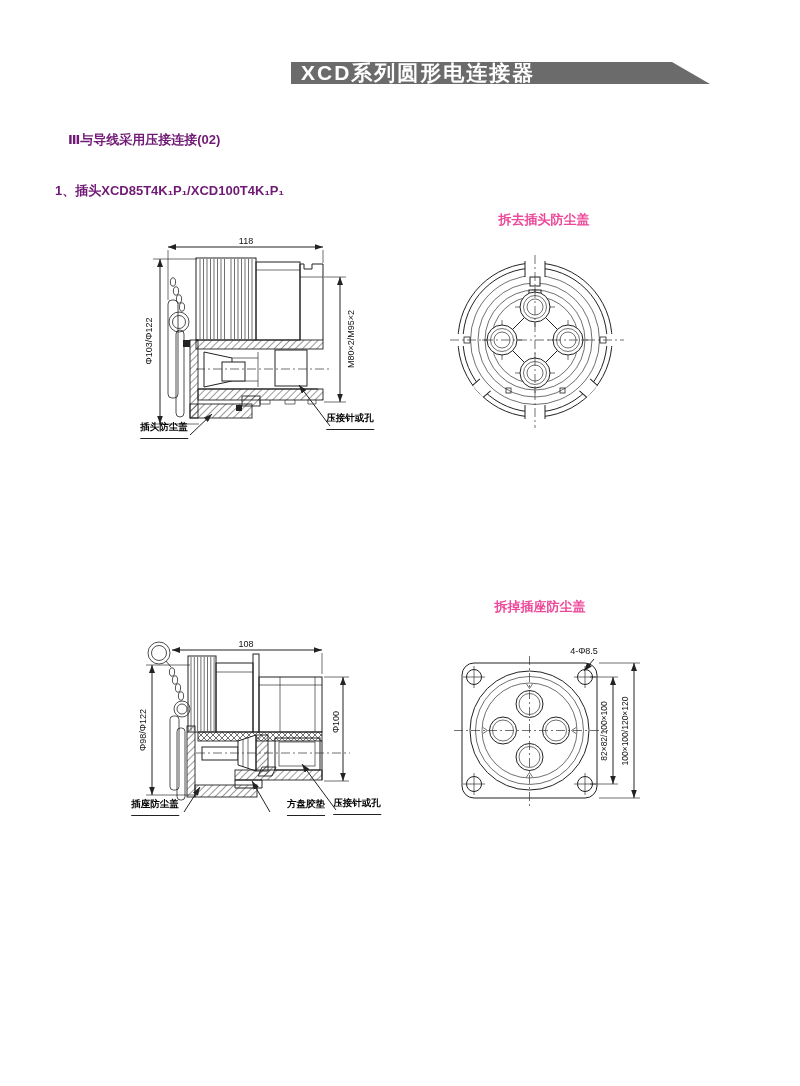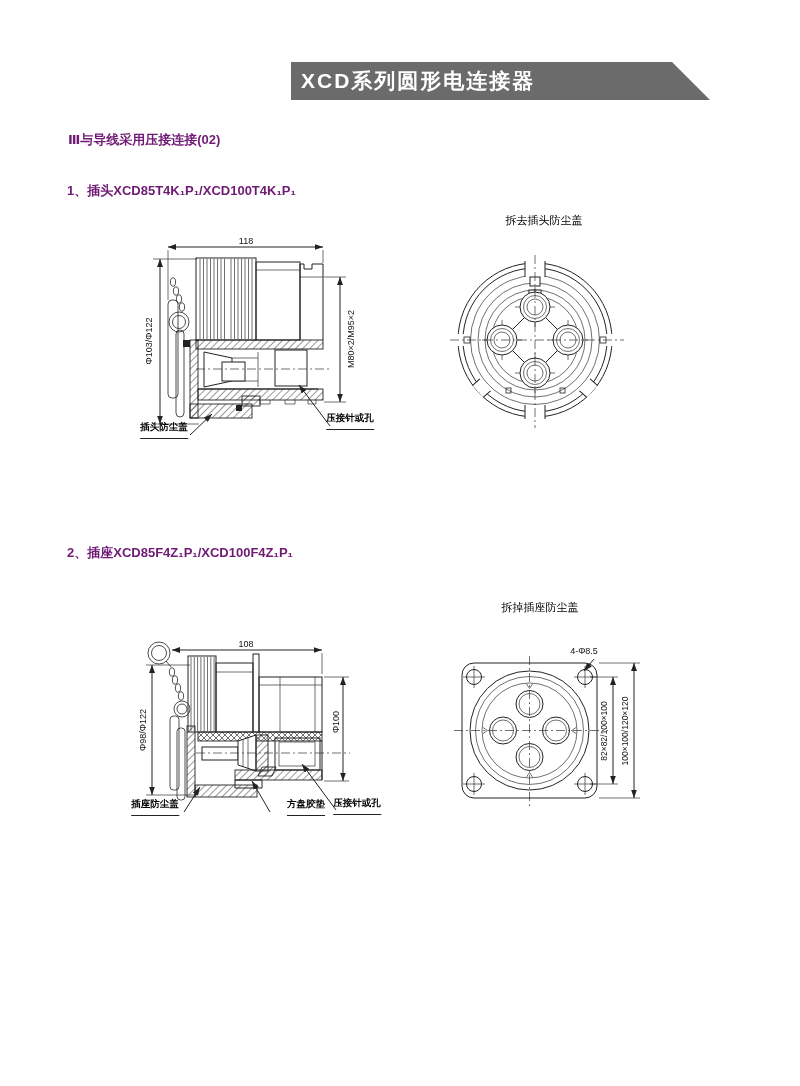--- a/index.html
+++ b/index.html
@@ -2,24 +2,24 @@
 <html><head>
 <meta charset="utf-8">
 <style>
   html,body{margin:0;padding:0;background:#fff;}
   #page{position:relative;width:800px;height:1086px;background:#fff;overflow:hidden;
         font-family:"Liberation Sans","DejaVu Sans",sans-serif;color:#111;}
   .abs{position:absolute;}
   .ctr{transform:translate(-50%,-50%);white-space:nowrap;}
   .rot{transform:translate(-50%,-50%) rotate(-90deg);white-space:nowrap;}
   .banner{background:#6b6b6b;clip-path:polygon(0 0,381px 0,419px 100%,0 100%);
-          width:419px;height:38px;display:flex;align-items:center;}
+          width:419px;height:22px;display:flex;align-items:center;}
   .banner-text{color:#fff;font-size:21px;font-weight:bold;letter-spacing:2px;padding-left:10px;}
   .h{font-size:13px;font-weight:600;color:#701a75;white-space:nowrap;}
-  .vtitle{font-size:11px;font-weight:normal;color:#000000;}
+  .vtitle{font-size:13px;font-weight:bold;color:#ec4899;}
   .dim{font-size:9px;color:#111;}
   .dim-s{font-size:8.5px;color:#111;}
   .plabel{font-size:9.5px;font-weight:bold;color:#000;border-bottom:1px solid #222;padding-bottom:4px;}
   svg .ln{stroke:#222;stroke-width:1;fill:none;}
   svg .lt{stroke:#222;stroke-width:.65;fill:none;}
   svg .cl{stroke:#333;stroke-width:.7;fill:none;stroke-dasharray:9 3 2 3;}
   svg .hat{fill:url(#hatchP);stroke:#222;stroke-width:.9;}
   svg .xhat{fill:url(#xhatchP);stroke:#222;stroke-width:.9;}
   svg .wh{fill:#fff;stroke:none;}
   svg .whl{fill:#fff;stroke:#222;stroke-width:1;}
@@ -47,21 +47,21 @@
       </marker>
     </defs>
   </svg>
 
   <div class="abs banner" style="left:291px;top:62px;">
     <span class="banner-text">XCD系列圆形电连接器</span>
   </div>
 
   <div class="abs h" style="left:68px;top:131px;">Ⅲ与导线采用压接连接(02)</div>
 
-  <div class="abs h" style="left:67px;top:182px;">1、插头XCD85T4K₁P₁/XCD100T4K₁P₁</div>
+  <div class="abs h" style="left:55px;top:182px;">1、插头XCD85T4K₁P₁/XCD100T4K₁P₁</div>
 
   <svg class="abs" style="left:118px;top:228px;" width="272" height="222" viewBox="118 228 272 222">
 
     <g>
       <line class="ln" x1="168" y1="247" x2="323" y2="247" marker-start="url(#aS)" marker-end="url(#aE)"></line>
       <line class="lt" x1="168" y1="250" x2="168" y2="300"></line>
       <line class="lt" x1="323" y1="250" x2="323" y2="263"></line>
     </g>
 
     <g>
@@ -203,21 +203,20 @@
     <line class="cl" x1="535" y1="255" x2="535" y2="428"></line>
   </svg>
 
   <div class="abs dim ctr" style="left:246px;top:241px;">118</div>
   <div class="abs dim rot" style="left:149px;top:341px;">Φ103/Φ122</div>
   <div class="abs dim rot" style="left:351px;top:339px;">M80×2/M95×2</div>
   <div class="abs plabel ctr" style="left:164px;top:430px;">插头防尘盖</div>
   <div class="abs plabel ctr" style="left:350px;top:421px;">压接针或孔</div>
   <div class="abs vtitle ctr" style="left:544px;top:220px;">拆去插头防尘盖</div>
 
-  <div class="abs h" style="left:67px;top:544px;">2、插座XCD85F4Z₁P₁/XCD100F4Z₁P₁</div>
 
   <svg class="abs" style="left:115px;top:632px;" width="272" height="200" viewBox="115 632 272 200">
 
     <g>
       <line class="ln" x1="172" y1="650" x2="322" y2="650" marker-start="url(#aS)" marker-end="url(#aE)"></line>
       <line class="lt" x1="322" y1="653" x2="322" y2="674"></line>
     </g>
 
     <g>
       <line class="ln" x1="152" y1="665" x2="152" y2="795" marker-start="url(#aS)" marker-end="url(#aE)"></line>

